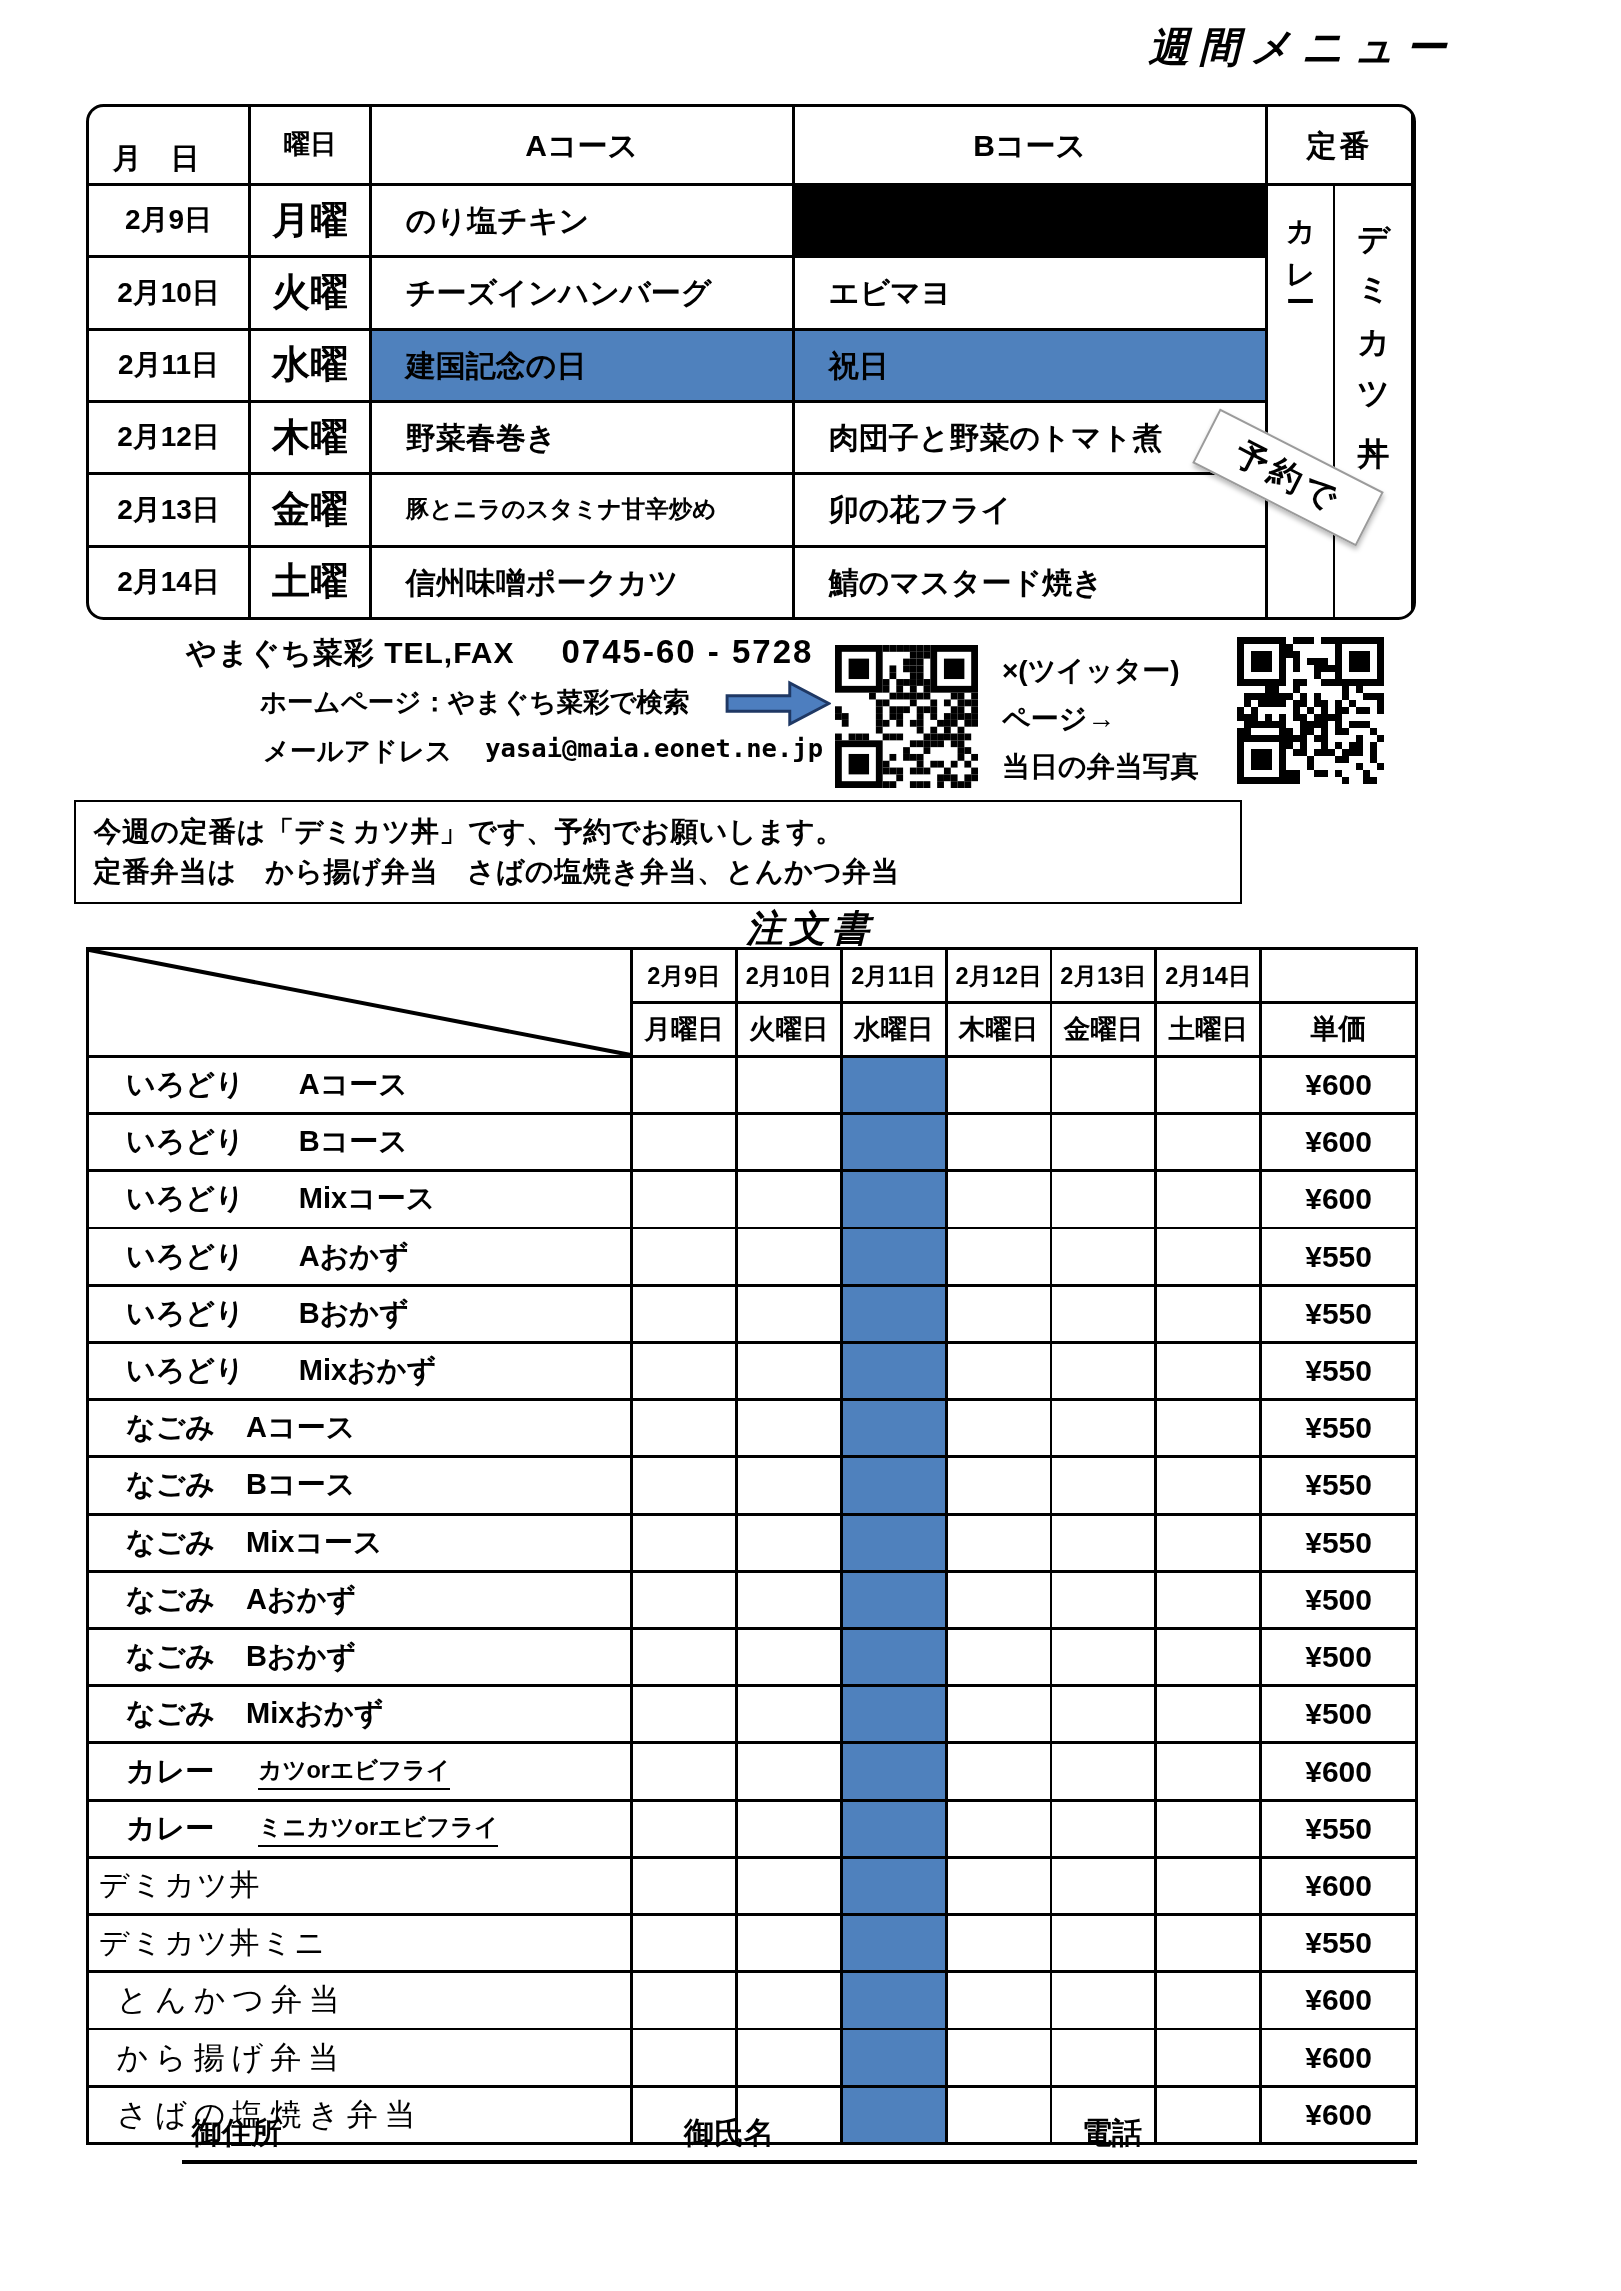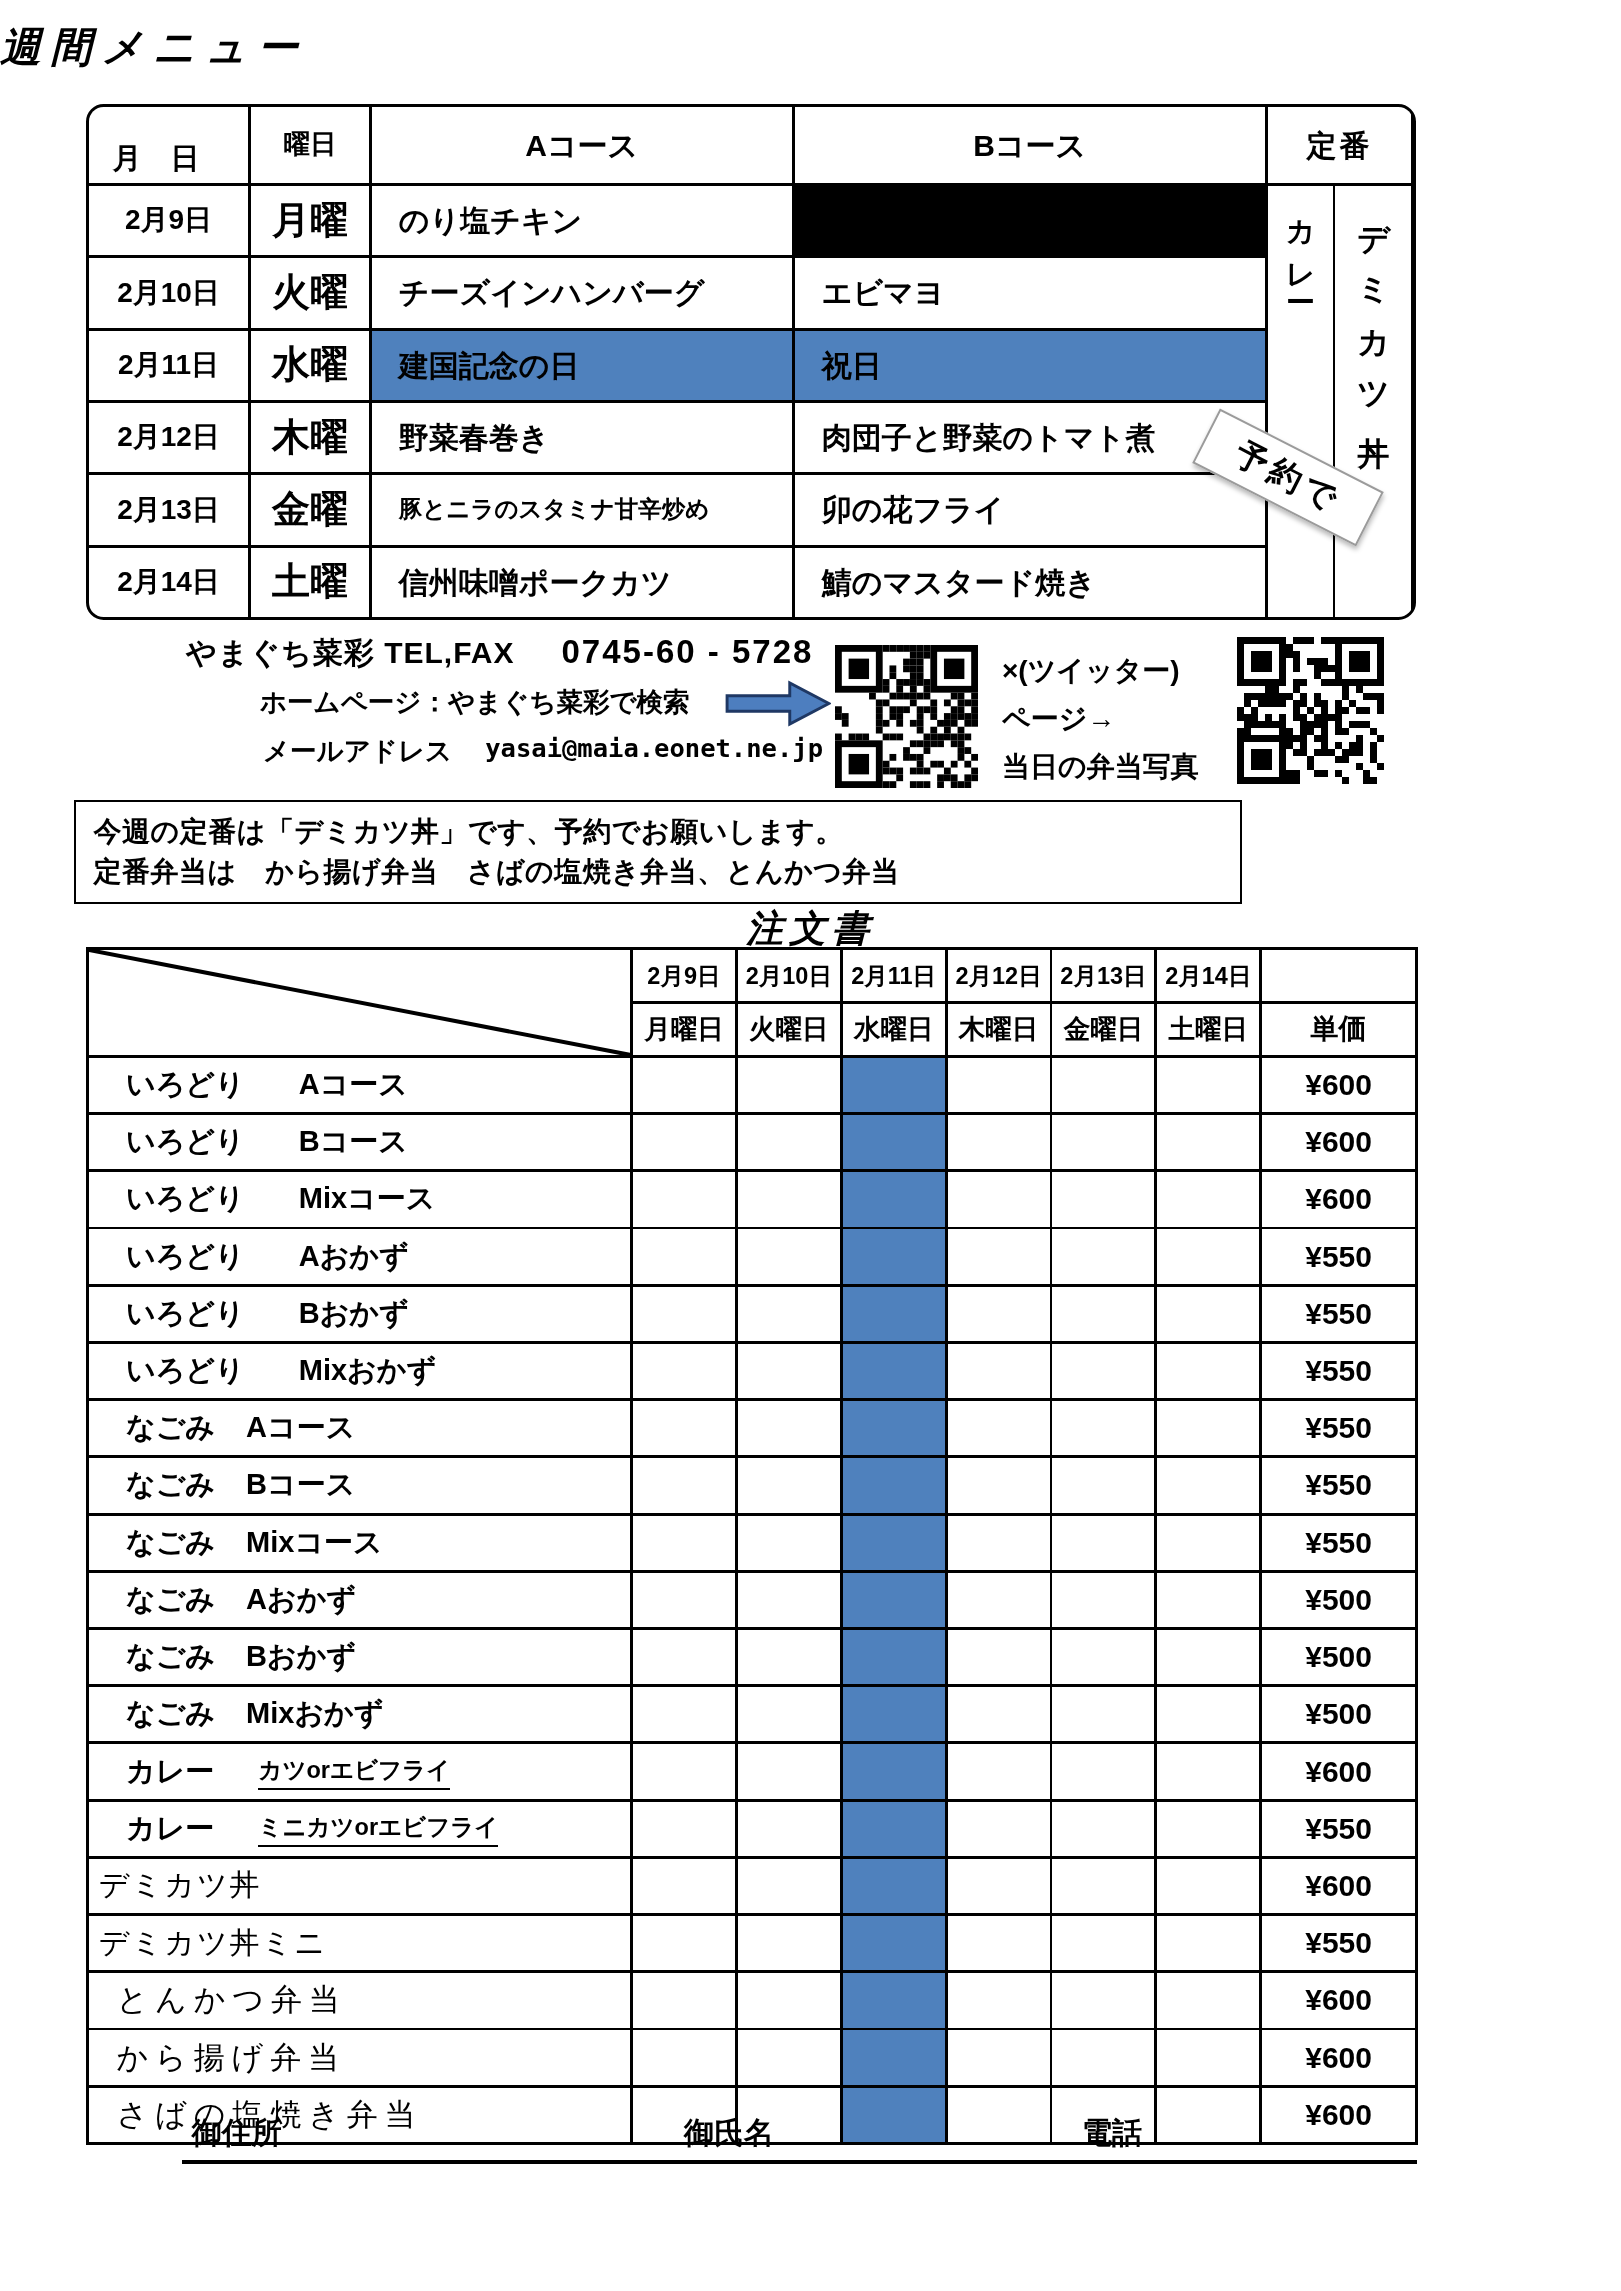--- a/index.html
+++ b/index.html
@@ -1,40 +1,40 @@
 <!DOCTYPE html>
 <html><head>
 <meta charset="utf-8">
 <style>
   html,body{margin:0;padding:0;background:#fff;}
   .page{position:relative;width:1621px;height:2292px;background:#fff;color:#000;
         font-family:"Liberation Sans",sans-serif;overflow:hidden;}
 
   
-  .doc-title{position:absolute;top:19.6px;left:0;width:1456px;text-align:left;
+  .doc-title{position:absolute;top:19.6px;left:0;width:1456px;text-align:right;
     font-family:"DejaVu Serif",serif;font-style:italic;font-weight:bold;
     font-size:41px;letter-spacing:9.8px;}
   .order-title{position:absolute;top:904px;left:0;width:1621px;text-align:center;
     font-family:"DejaVu Serif",serif;font-style:italic;font-weight:bold;
     font-size:37px;letter-spacing:5.9px;}
 
   
   .menu-grid{position:absolute;left:86px;top:104px;width:1330px;height:516px;
     background:#000;border:3.9px solid #000;border-radius:17.6px;overflow:hidden;
     display:grid;grid-template-columns:159px 118px 420px 470px 65px 76px;
     grid-template-rows:76px repeat(6,1fr);gap:2.9px;box-sizing:border-box;}
   .mcell{background:#fff;display:flex;align-items:center;justify-content:center;
     font-weight:bold;line-height:1.1;}
   .mh-date{align-items:flex-end;justify-content:flex-start;padding:0 0 7.8px 23.5px;font-size:29px;}
   .mh-wd{font-size:26.5px;}
   .mh-course{font-size:30px;}
   .mh-teiban{font-size:30px;letter-spacing:2.9px;}
   .m-date{font-size:28px;}
   .m-wd{font-size:38px;}
-  .m-item{justify-content:flex-start;padding-left:27px;font-size:30px;}
+  .m-item{justify-content:flex-start;padding-left:34px;font-size:30px;}
   .m-item.small{font-size:23.5px;}
   .hl{background:#4f81bd;}
   .m-vert{writing-mode:vertical-rl;justify-content:flex-start;padding-top:13.7px;
     font-size:29px;letter-spacing:9.8px;}
   .m-vert.demi{font-family:"DejaVu Serif",serif;font-size:32px;letter-spacing:15.7px;padding-top:17.6px;}
 
   
   .stamp{position:absolute;left:1196px;top:447px;width:180px;height:57px;
     background:#fff;border:2.9px solid #9b9b9b;box-shadow:2px 2.9px 4.9px rgba(0,0,0,.28);
     transform:rotate(27deg);display:flex;align-items:center;justify-content:center;

